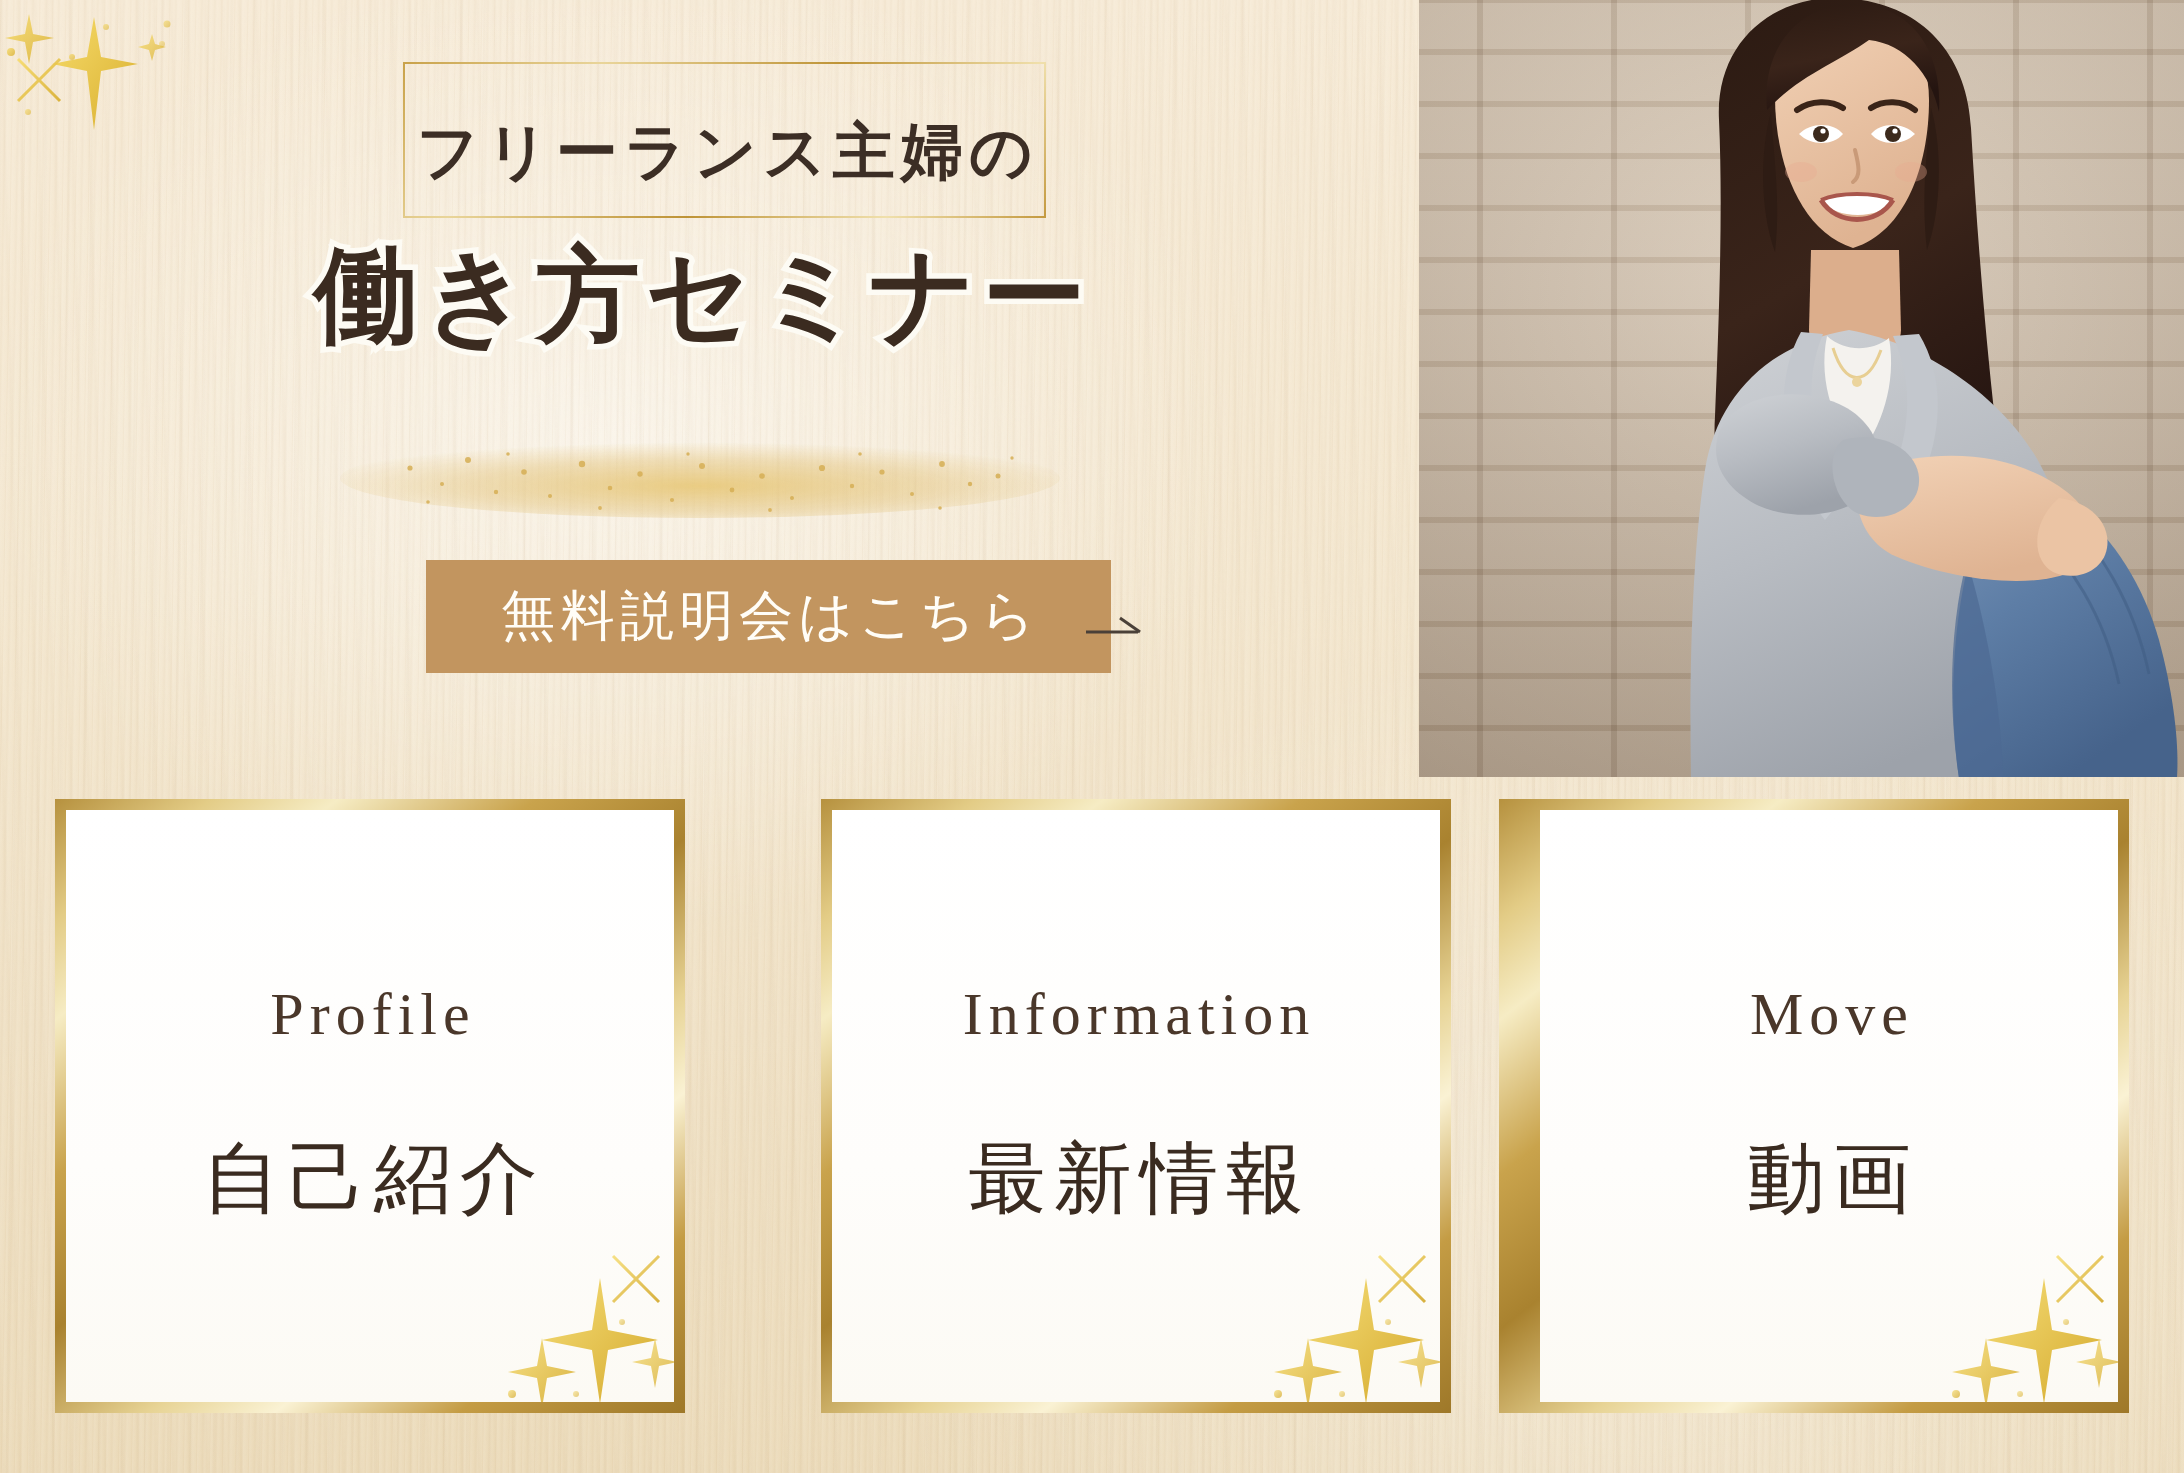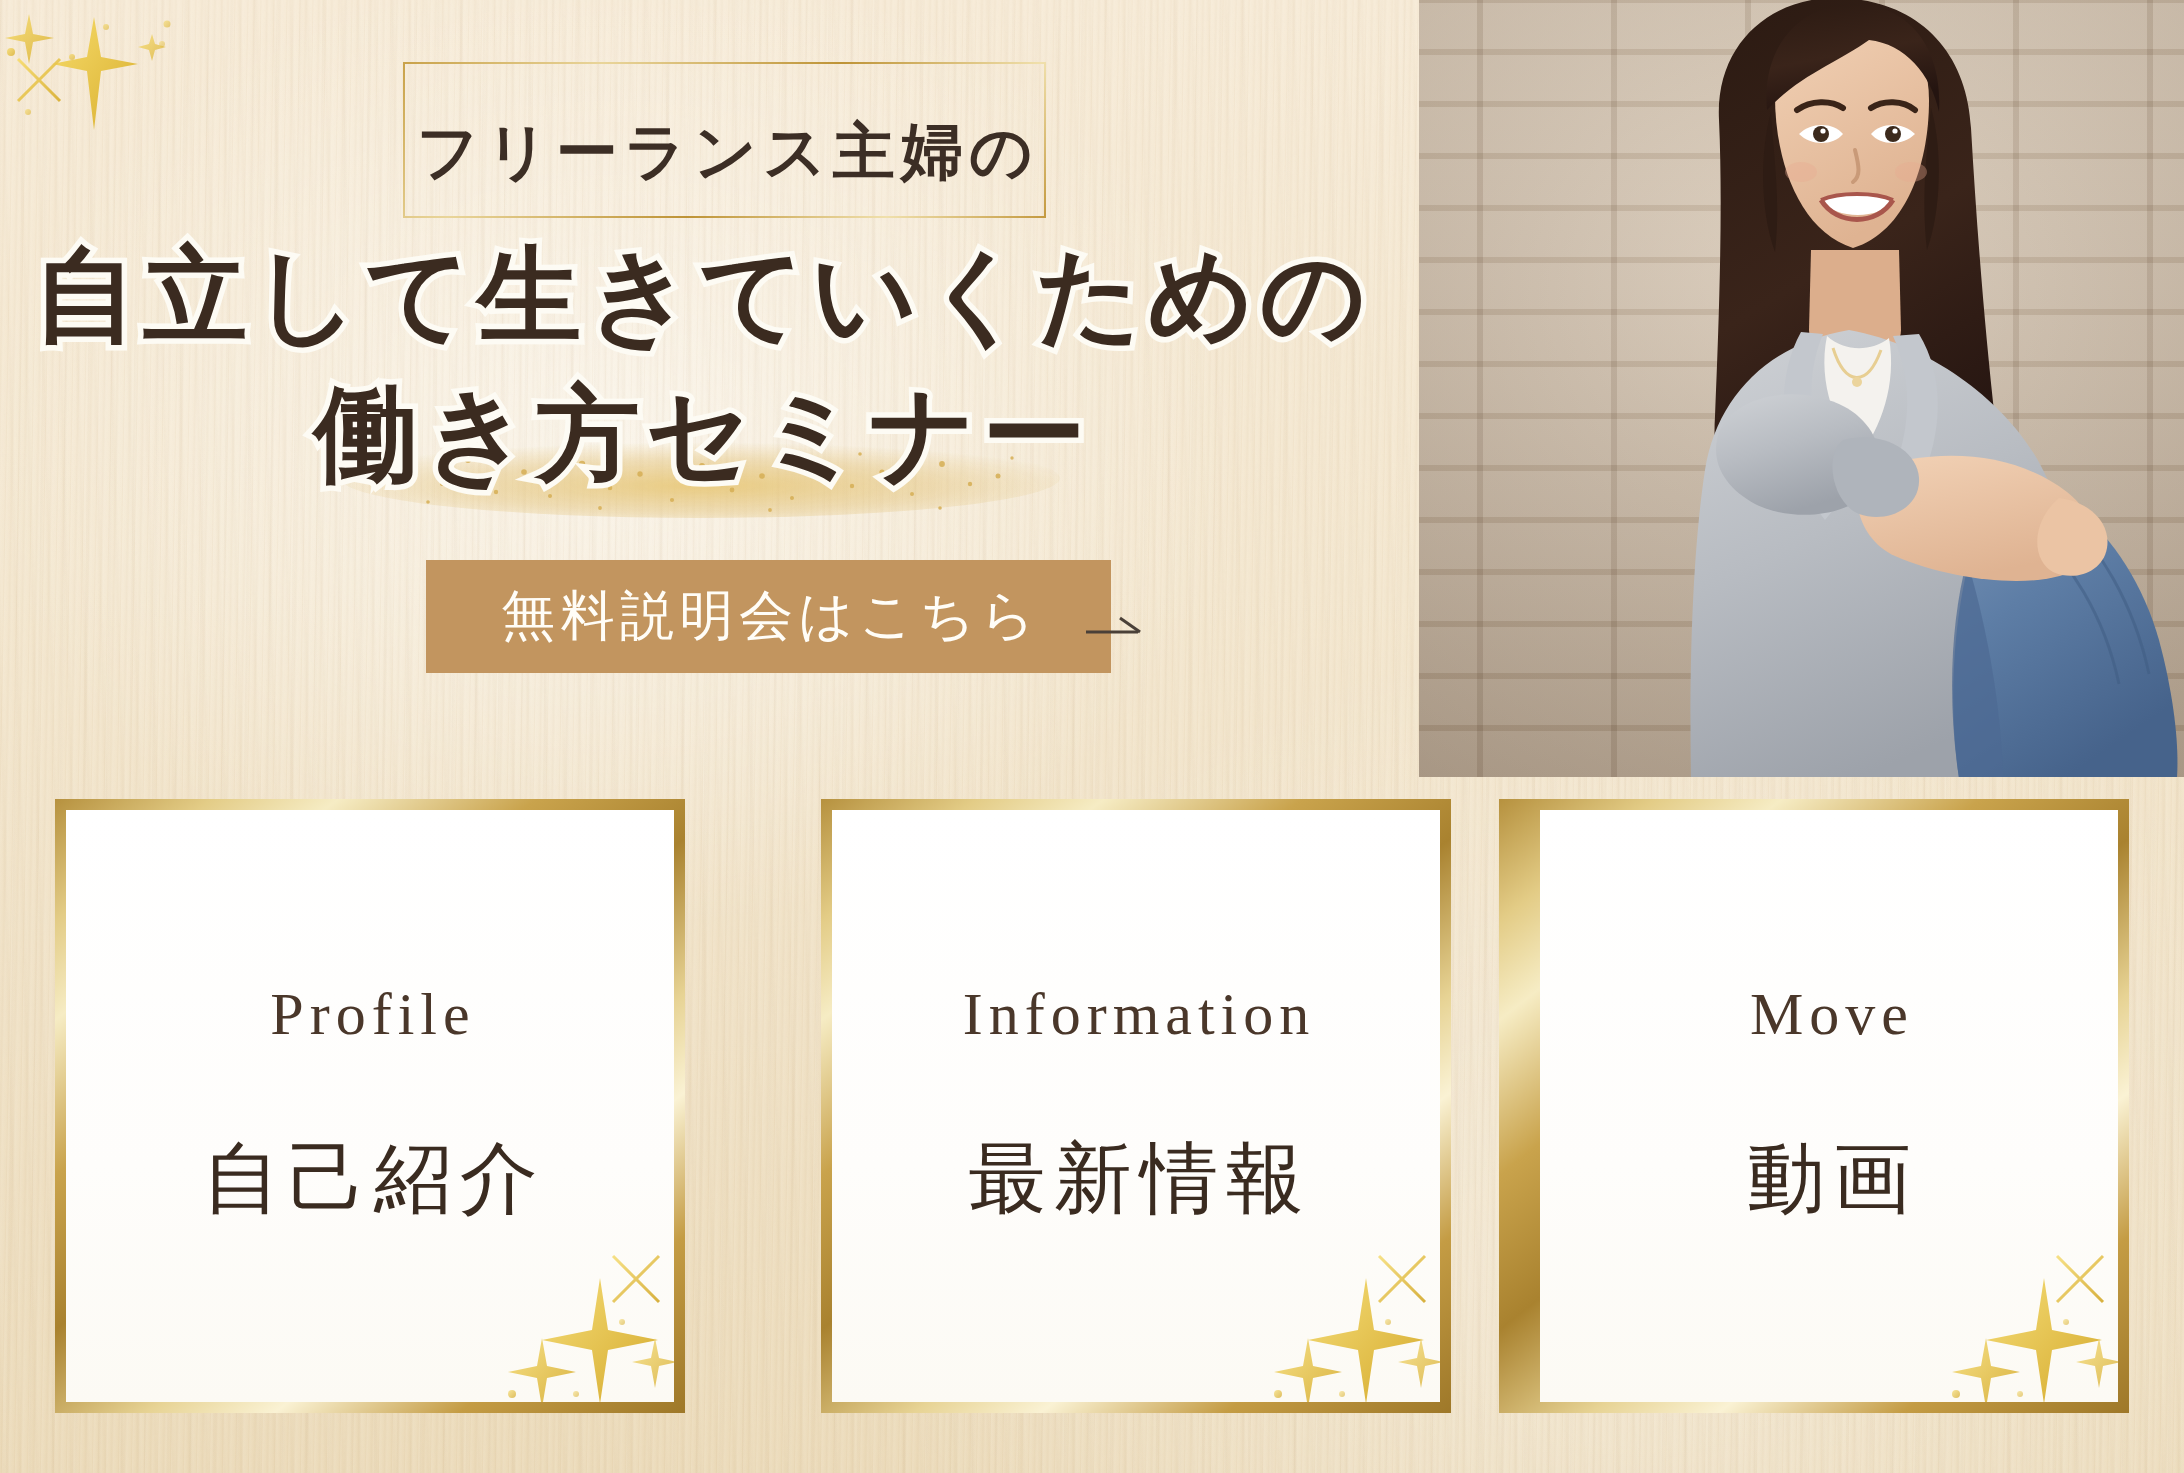--- a/index.html
+++ b/index.html
@@ -364,21 +364,20 @@
           <circle cx="300" cy="116" r="1.9"></circle>
         <circle cx="388" cy="62" r="1.7"></circle>
           <circle cx="470" cy="118" r="1.9"></circle>
           <circle cx="560" cy="62" r="1.8"></circle>
         <circle cx="640" cy="116" r="1.8"></circle>
           <circle cx="712" cy="66" r="1.7"></circle>
       </g>
     </svg>
 
     <div class="title-block">
-      <div class="title-line">自立して生きていくための</div>
       <div class="title-line">働き方セミナー</div>
     </div>
 
     <div class="cta-wrap">
       <button class="cta-button">無料説明会はこちら</button>
       <svg class="cta-arrow" viewBox="0 0 58 22">
         <line x1="0" y1="16" x2="52" y2="16" stroke="#4A4038" stroke-width="3"></line>
         <line x1="34" y1="2" x2="54" y2="16" stroke="#4A4038" stroke-width="3"></line>
       </svg>
     </div>

